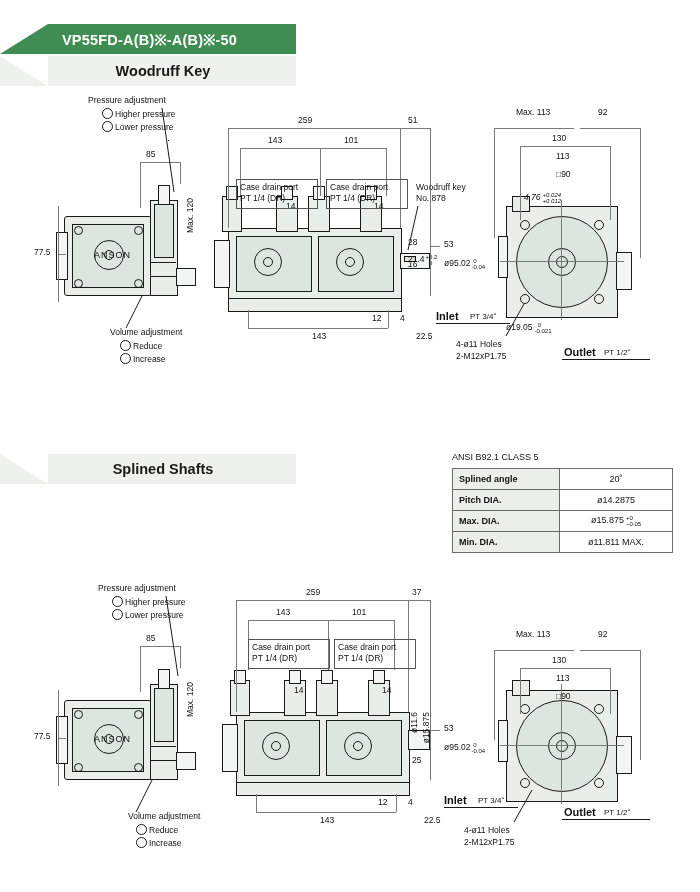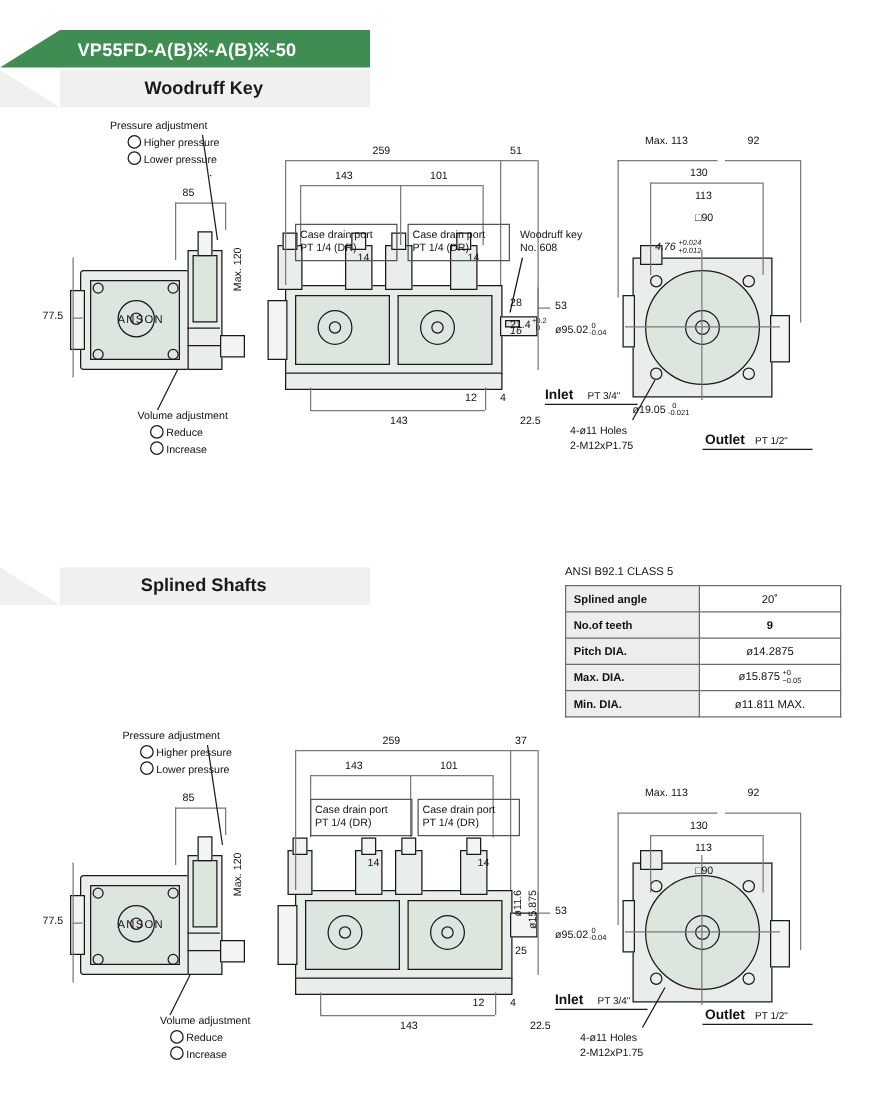--- a/index.html
+++ b/index.html
@@ -178,21 +178,21 @@
   <div class="t" style="left:374px;top:202px;">14</div>
 
   <div class="t" style="left:240px;top:183px;">Case drain port</div>
   <div class="t" style="left:240px;top:194px;">PT 1/4 (DR)</div>
   <div class="box" style="left:236px;top:179px;width:80px;height:28px;border-color:#555;"></div>
   <div class="t" style="left:330px;top:183px;">Case drain port</div>
   <div class="t" style="left:330px;top:194px;">PT 1/4 (DR)</div>
   <div class="box" style="left:326px;top:179px;width:80px;height:28px;border-color:#555;"></div>
 
   <div class="t" style="left:416px;top:183px;">Woodruff key</div>
-  <div class="t" style="left:416px;top:194px;">No. 608</div>
+  <div class="t" style="left:416px;top:194px;">No. 878</div>
   <div style="position:absolute;left:404px;top:206px;width:30px;height:48px;">
     <svg width="30" height="48" style="display:block">
         <line x1="14" y1="0" x2="4" y2="44" stroke="#1a1a1a" stroke-width="1"></line>
       </svg>
   </div>
 
   <div class="t" style="left:408px;top:238px;">28</div>
   <div class="t" style="left:408px;top:260px;font-style:italic;">16</div>
   <div class="t" style="left:408px;top:254px;"><span>21.4</span><span class="frac" style="margin-left:1px;"><span>+0.2</span><span>&nbsp;&nbsp;0</span></span></div>
   <div class="ln lnv lng" style="left:430px;top:230px;height:66px;"></div>
@@ -259,24 +259,20 @@
   </div>
 
   <div class="spec-title" style="left:452px;top:452px;">ANSI B92.1 CLASS 5</div>
   <table class="spec" style="left:452px;top:468px;">
     <tbody>
       <tr>
         <td class="k">Splined angle</td>
         <td class="v">20˚</td>
       </tr>
       <tr>
-        <td class="k">No.of teeth</td>
-        <td class="v bold">9</td>
-      </tr>
-      <tr>
         <td class="k">Pitch DIA.</td>
         <td class="v">ø14.2875</td>
       </tr>
       <tr>
         <td class="k">Max. DIA.</td>
         <td class="v">
           <span>ø15.875</span><span class="frac" style="margin-left:2px;"><span>+0</span><span>−0.05</span></span>
         </td>
       </tr>
       <tr>

